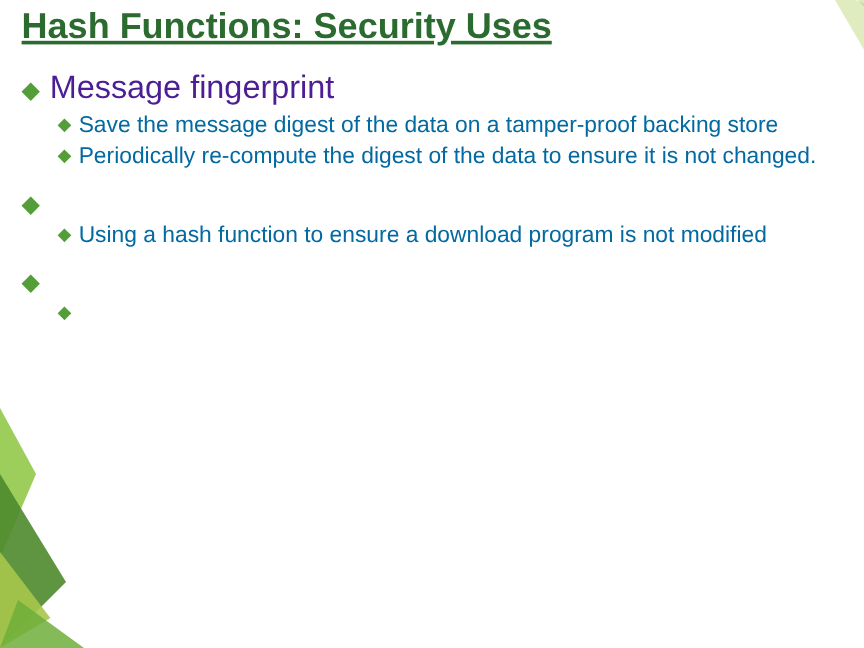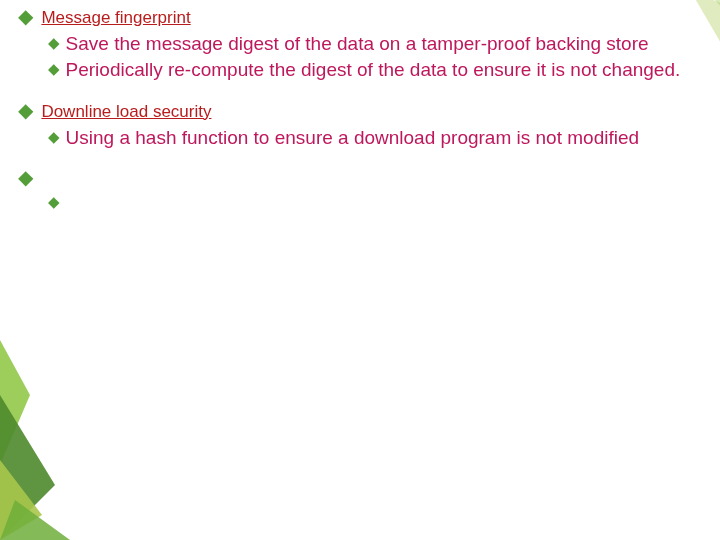--- a/index.html
+++ b/index.html
@@ -41,58 +41,58 @@
   .section { margin-bottom: 18px; }
   .heading-row {
     display: flex;
     align-items: baseline;
     gap: 8px;
     margin-bottom: 4px;
   }
   .bullet-lg { color: #549e39; font-size: 20px; line-height: 1; }
   .heading-text {
     font-family: "Comic Sans MS", cursive, sans-serif;
-    font-size: 17px;
-    color: #b91c1c;
-    text-decoration: underline;
+    font-size: 27px;
+    color: #4c1d95;
   }
   .sublist {
     padding-left: 30px;
   }
   .sub-row {
     display: flex;
     align-items: flex-start;
     gap: 6px;
     margin-bottom: 2px;
   }
   .bullet-sm { color: #549e39; font-size: 15px; line-height: 1.45; flex: 0 0 auto; }
   .sub-text {
     font-family: "Comic Sans MS", cursive, sans-serif;
     font-size: 19px;
-    color: #be185d;
+    color: #0369a1;
     line-height: 1.25;
   }
 </style>
 </head>
 <body>
 
 <svg class="deco-bl" viewBox="0 0 90 200">
   <polygon points="0,0 30,55 0,125" fill="#8cc63f" opacity="0.85"></polygon>
   <polygon points="0,55 55,145 0,200" fill="#4e8a2c" opacity="0.9"></polygon>
   <polygon points="0,120 42,175 0,200" fill="#a9c64b" opacity="0.9"></polygon>
   <polygon points="15,160 70,200 0,200" fill="#6fae3a" opacity="0.85"></polygon>
 </svg>
 
 <svg class="deco-tr" viewBox="0 0 200 200">
   <polygon points="120,0 200,0 200,90 155,40" fill="#8cc63f" opacity="0.35"></polygon>
   <polygon points="150,0 200,0 200,70" fill="#4e8a2c" opacity="0.35"></polygon>
   <polygon points="130,30 200,60 200,140 165,90" fill="#a9c64b" opacity="0.35"></polygon>
 </svg>
 
 <div class="slide">
+  <h1 class="title">Hash Functions: Security Uses</h1>
 
   <div class="section">
     <div class="heading-row">
       <span class="bullet-lg">◆</span>
       <span class="heading-text">Message fingerprint</span>
     </div>
     <div class="sublist">
       <div class="sub-row">
         <span class="bullet-sm">◆</span>
         <span class="sub-text">Save the message digest of the data on a tamper-proof backing store</span>
@@ -100,21 +100,20 @@
       <div class="sub-row">
         <span class="bullet-sm">◆</span>
         <span class="sub-text">Periodically re-compute the digest of the data to ensure it is not changed.</span>
       </div>
     </div>
   </div>
 
   <div class="section">
     <div class="heading-row">
       <span class="bullet-lg">◆</span>
-      <span class="heading-text">Downline load security</span>
     </div>
     <div class="sublist">
       <div class="sub-row">
         <span class="bullet-sm">◆</span>
         <span class="sub-text">Using a hash function to ensure a download program is not modified</span>
       </div>
     </div>
   </div>
 
   <div class="section">

